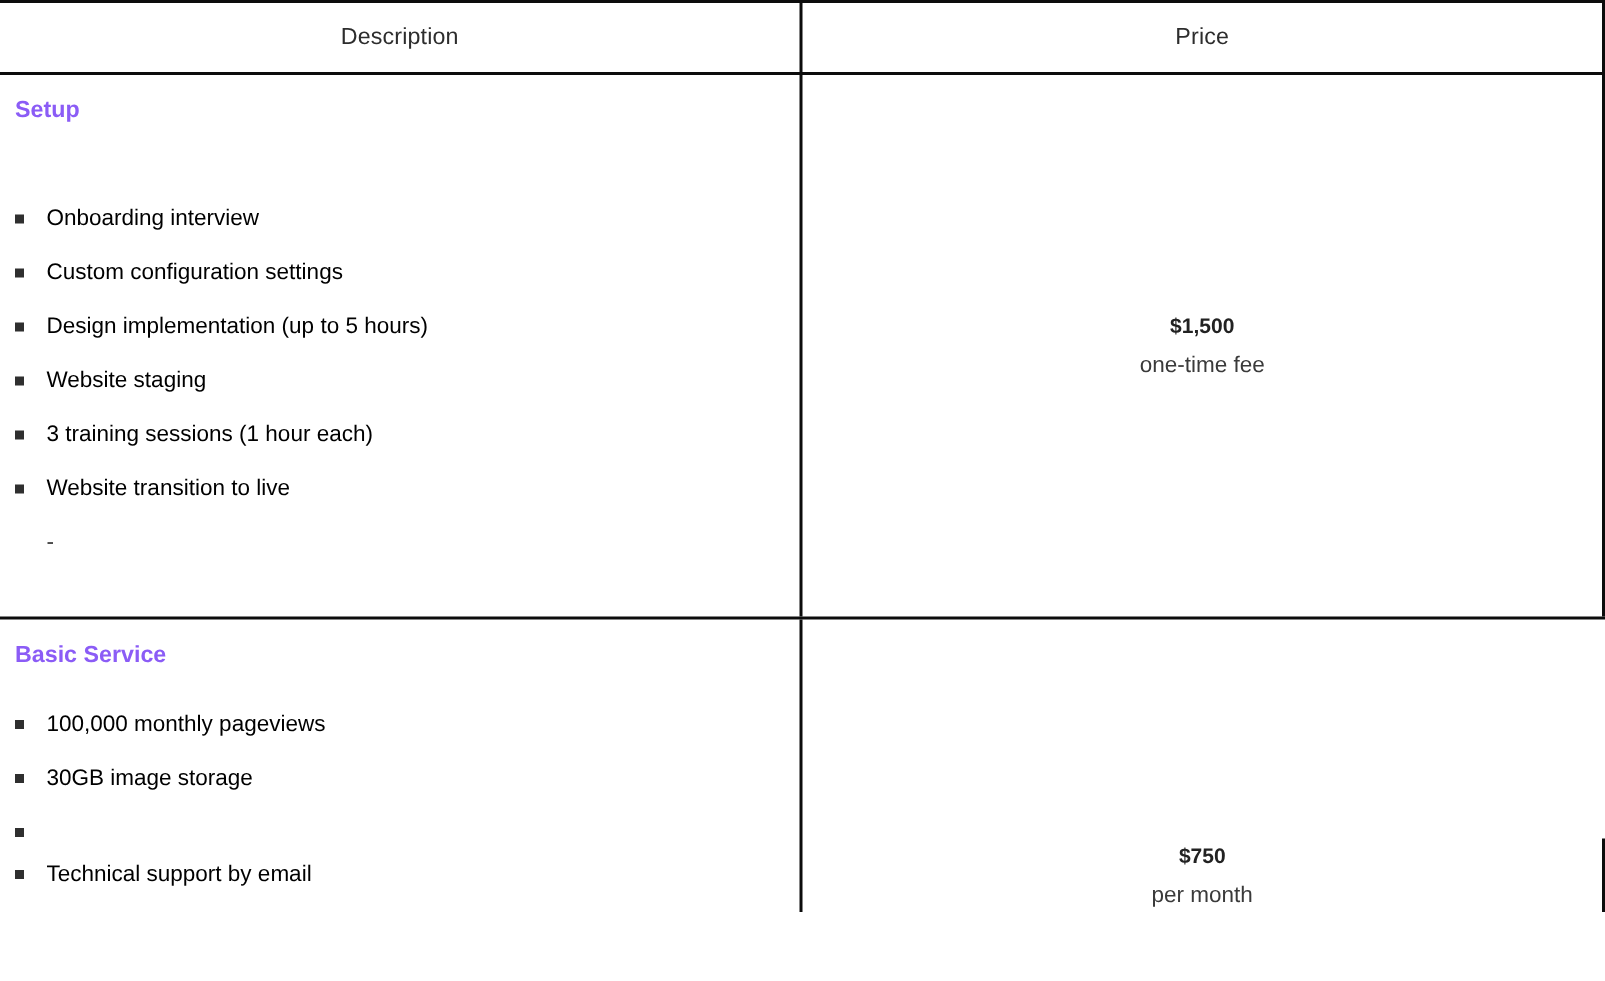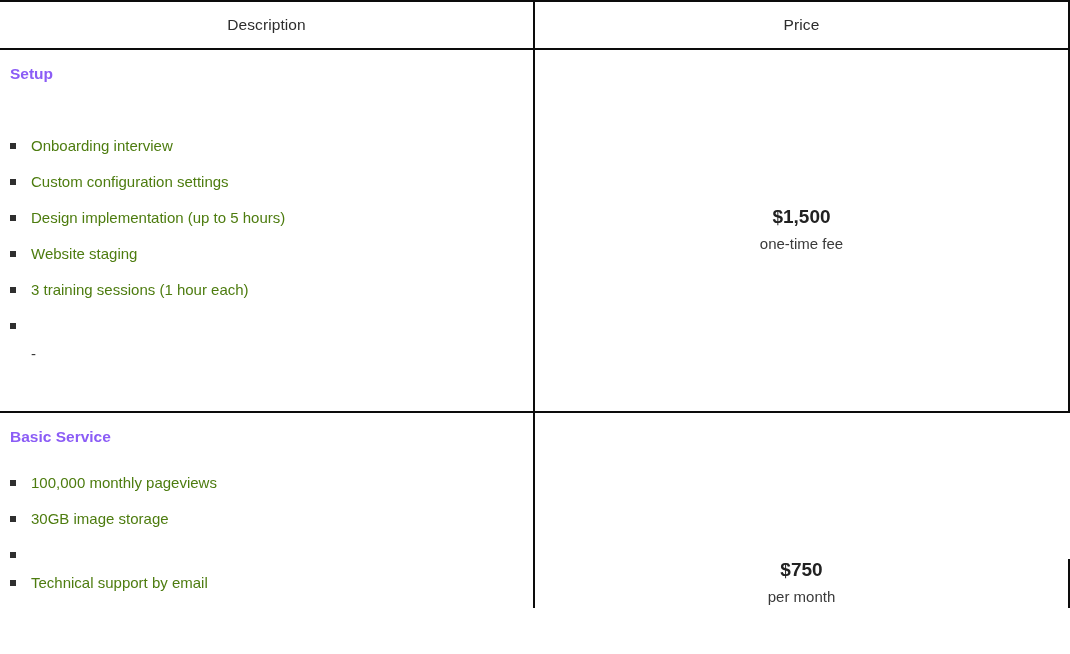--- a/index.html
+++ b/index.html
@@ -55,21 +55,21 @@
   }
   ul.feature-list { list-style: none; }
   .row-0 ul.feature-list { margin-top: 50px; }
   .row-1 ul.feature-list { margin-top: 24px; }
   li.feature-item {
     display: flex;
     align-items: flex-start;
     line-height: 22px;
     margin-bottom: 14px;
     font-size: 15px;
-    color: #4d7c0f;
+    color: #000000;
   }
   .bullet {
     flex: 0 0 6px;
     width: 6px;
     height: 6px;
     background: #2f2f2f;
     margin-top: 8px;
     margin-right: 15px;
   }
   .trailing-dash {
@@ -79,21 +79,21 @@
     color: #3a3a3a;
   }
   .price-cell {
     display: flex;
     flex-direction: column;
     align-items: center;
     justify-content: center;
     gap: 5px;
   }
   .price-amount {
-    font-size: 19px;
+    font-size: 14px;
     font-weight: 700;
     color: #222222;
     line-height: 22px;
   }
   .price-note {
     font-size: 15px;
     color: #3a3a3a;
     line-height: 22px;
   }
 </style>
@@ -130,20 +130,21 @@
     <span class="feature-text">Website staging</span>
   </li>
 
   <li class="feature-item">
     <span class="bullet"></span>
     <span class="feature-text">3 training sessions (1 hour each)</span>
   </li>
 
   <li class="feature-item">
     <span class="bullet"></span>
+    <span class="feature-text">Website transition to live</span>
   </li>
 </ul>
       <div class="trailing-dash">-</div>
     </div>
     <div class="price-col price-cell">
       <div class="price-amount">$1,500</div>
       <div class="price-note">one-time fee</div>
     </div>
   </div>
 

